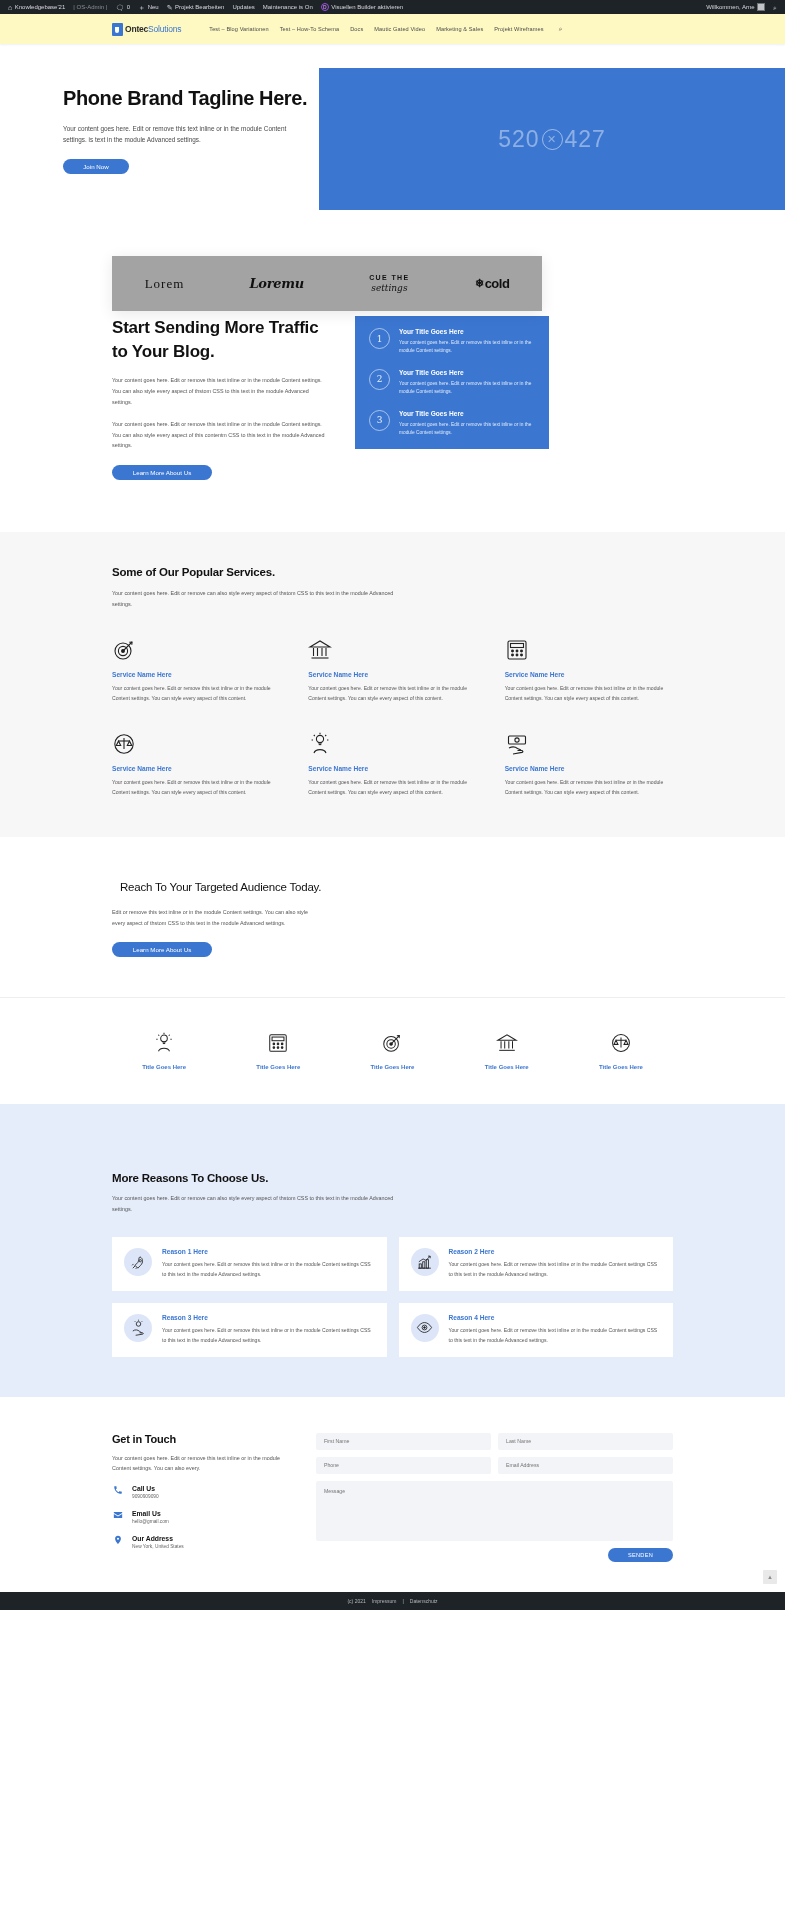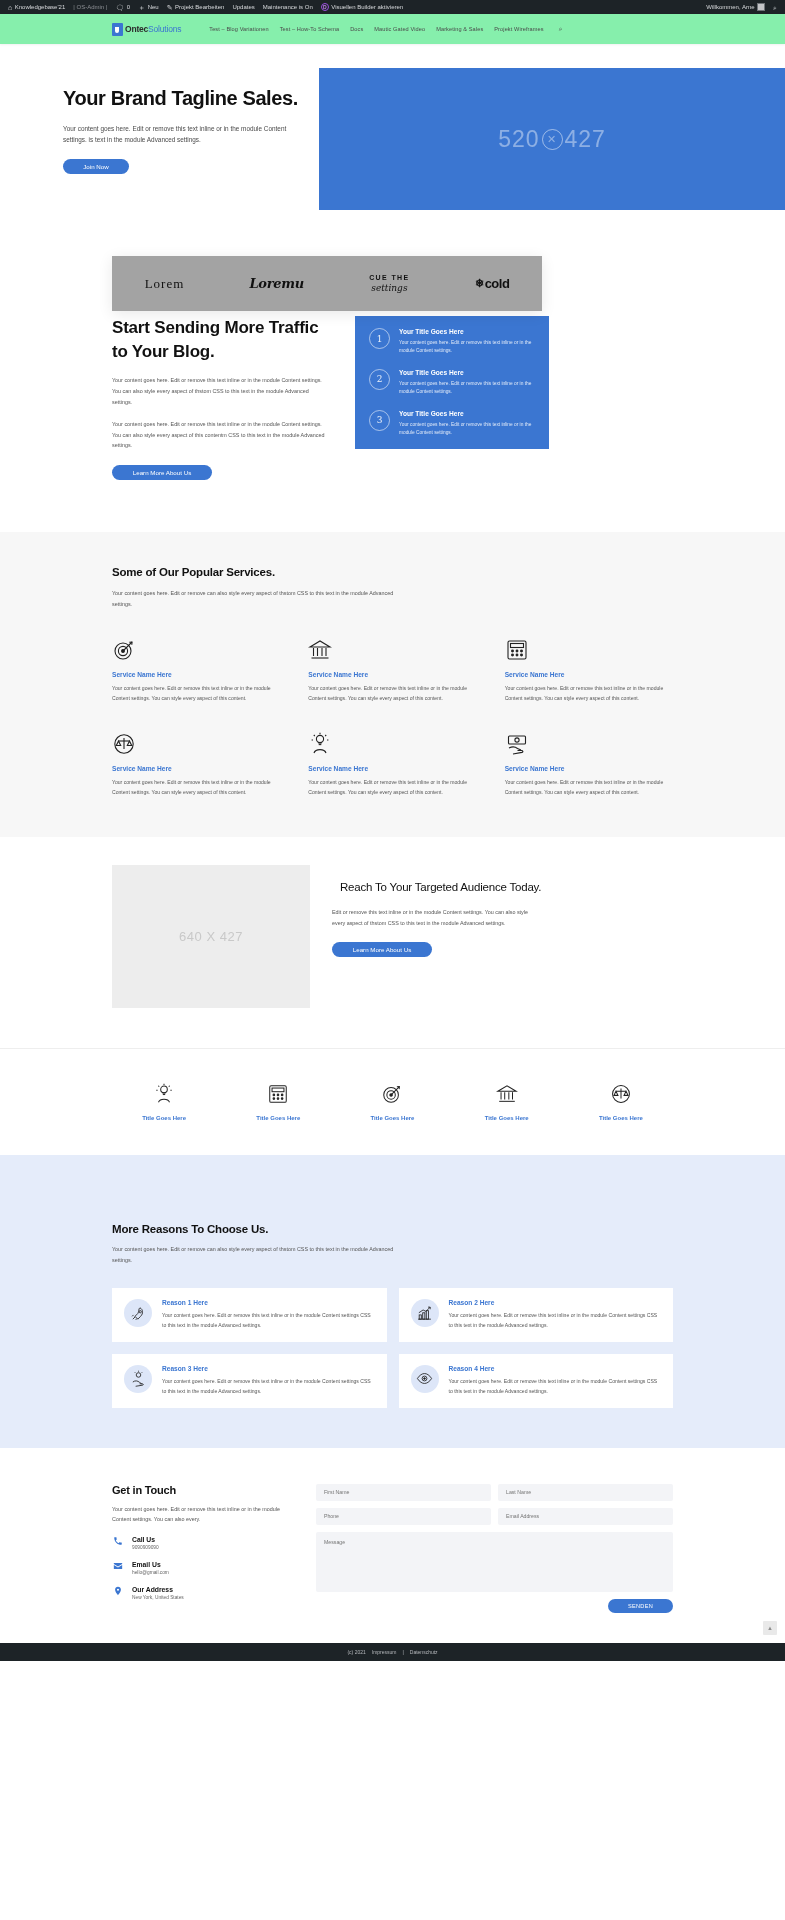--- a/index.html
+++ b/index.html
@@ -11,21 +11,21 @@
   .adminbar{height:14px;background:#1d2327;display:flex;align-items:center;padding:0 4px;font-size:6px;color:#d8dadd;}
   .adminbar .ab-item{display:flex;align-items:center;gap:2.5px;padding:0 4px;white-space:nowrap;line-height:1;}
   .adminbar .sep{color:#8c8f94;}
   .adminbar .spacer{flex:1}
   .ab-glyph{font-size:7px;line-height:1;display:inline-block;}
   .ab-dot{width:8px;height:8px;border-radius:50%;border:1.2px solid #9b51e0;color:#c07fec;
           display:inline-flex;align-items:center;justify-content:center;font-size:5px;font-weight:bold;}
   .ab-avatar{width:8px;height:8px;background:#c3c4c7;display:inline-block;border:1px solid #6e7378;}
 
   
-  .siteheader{height:30px;background:#86efac;display:flex;align-items:center;padding:0 0 0 0;
+  .siteheader{height:30px;background:#fef9c3;display:flex;align-items:center;padding:0 0 0 0;
     box-shadow:0 1px 2px rgba(0,0,0,.06);position:relative;z-index:5;}
   .hdr-inner{width:785px;display:flex;align-items:center;padding:0 110px 0 112px;}
   .logo{display:flex;align-items:center;gap:2px;}
   .logo-mark{width:11px;height:13px;background:#3b76d1;border-radius:1px;position:relative;}
   .logo-mark:after{content:"";position:absolute;left:3px;top:2.5px;width:4px;height:8px;background:#fff;border-radius:0 0 2px 2px;}
   .logo-mark:before{content:"";position:absolute;left:3px;top:2px;width:4px;height:2px;background:#3b76d1;z-index:2;}
   .logo-txt{font-size:8.5px;font-weight:bold;letter-spacing:-.2px;color:#2b2b2b;}
   .logo-txt i{font-style:normal;color:#3b76d1;font-weight:normal;}
   .nav{display:flex;align-items:center;gap:11px;margin-left:28px;}
   .nav a{font-size:5.6px;color:#4a4a4a;text-decoration:none;white-space:nowrap;letter-spacing:.1px;}
@@ -199,21 +199,21 @@
   </div>
 
   <div class="hero">
     <div class="hero-blue"></div>
     <div class="hero-ph-txt">
       <span>520</span>
       <span class="ph-x">✕</span>
       <span>427</span>
     </div>
     <div class="hero-copy">
-      <h1>Your Brand Tagline Sales.</h1>
+      <h1>Phone Brand Tagline Here.</h1>
       <p>Your content goes here. Edit or remove this text inline or in the module Content settings. is text in the module Advanced settings.</p>
       <button class="btn btn-join">Join Now</button>
     </div>
     <div class="logostrip">
       <span class="brand b1">Lorem</span>
       <span class="brand b2">Loremu</span>
       <span class="brand b3">
         <span>CUE THE</span>
         <em>settings</em>
       </span>
@@ -353,21 +353,20 @@
           <p>Your content goes here. Edit or remove this text inline or in the module Content settings. You can style every aspect of this content.</p>
         </div>
 
       </div>
     </div>
   </div>
 
   <div class="sec-target">
     <div class="wrap">
       <div class="tgt">
-        <div class="tgt-img">640 X 427</div>
         <div class="tgt-copy">
           <h2>Reach To Your Targeted Audience Today.</h2>
           <p>Edit or remove this text inline or in the module Content settings. You can also style every aspect of thstom CSS to this text in the module Advanced settings.</p>
           <button class="btn btn-learn">Learn More About Us</button>
         </div>
       </div>
     </div>
   </div>
 
   <div class="sec-titles">

